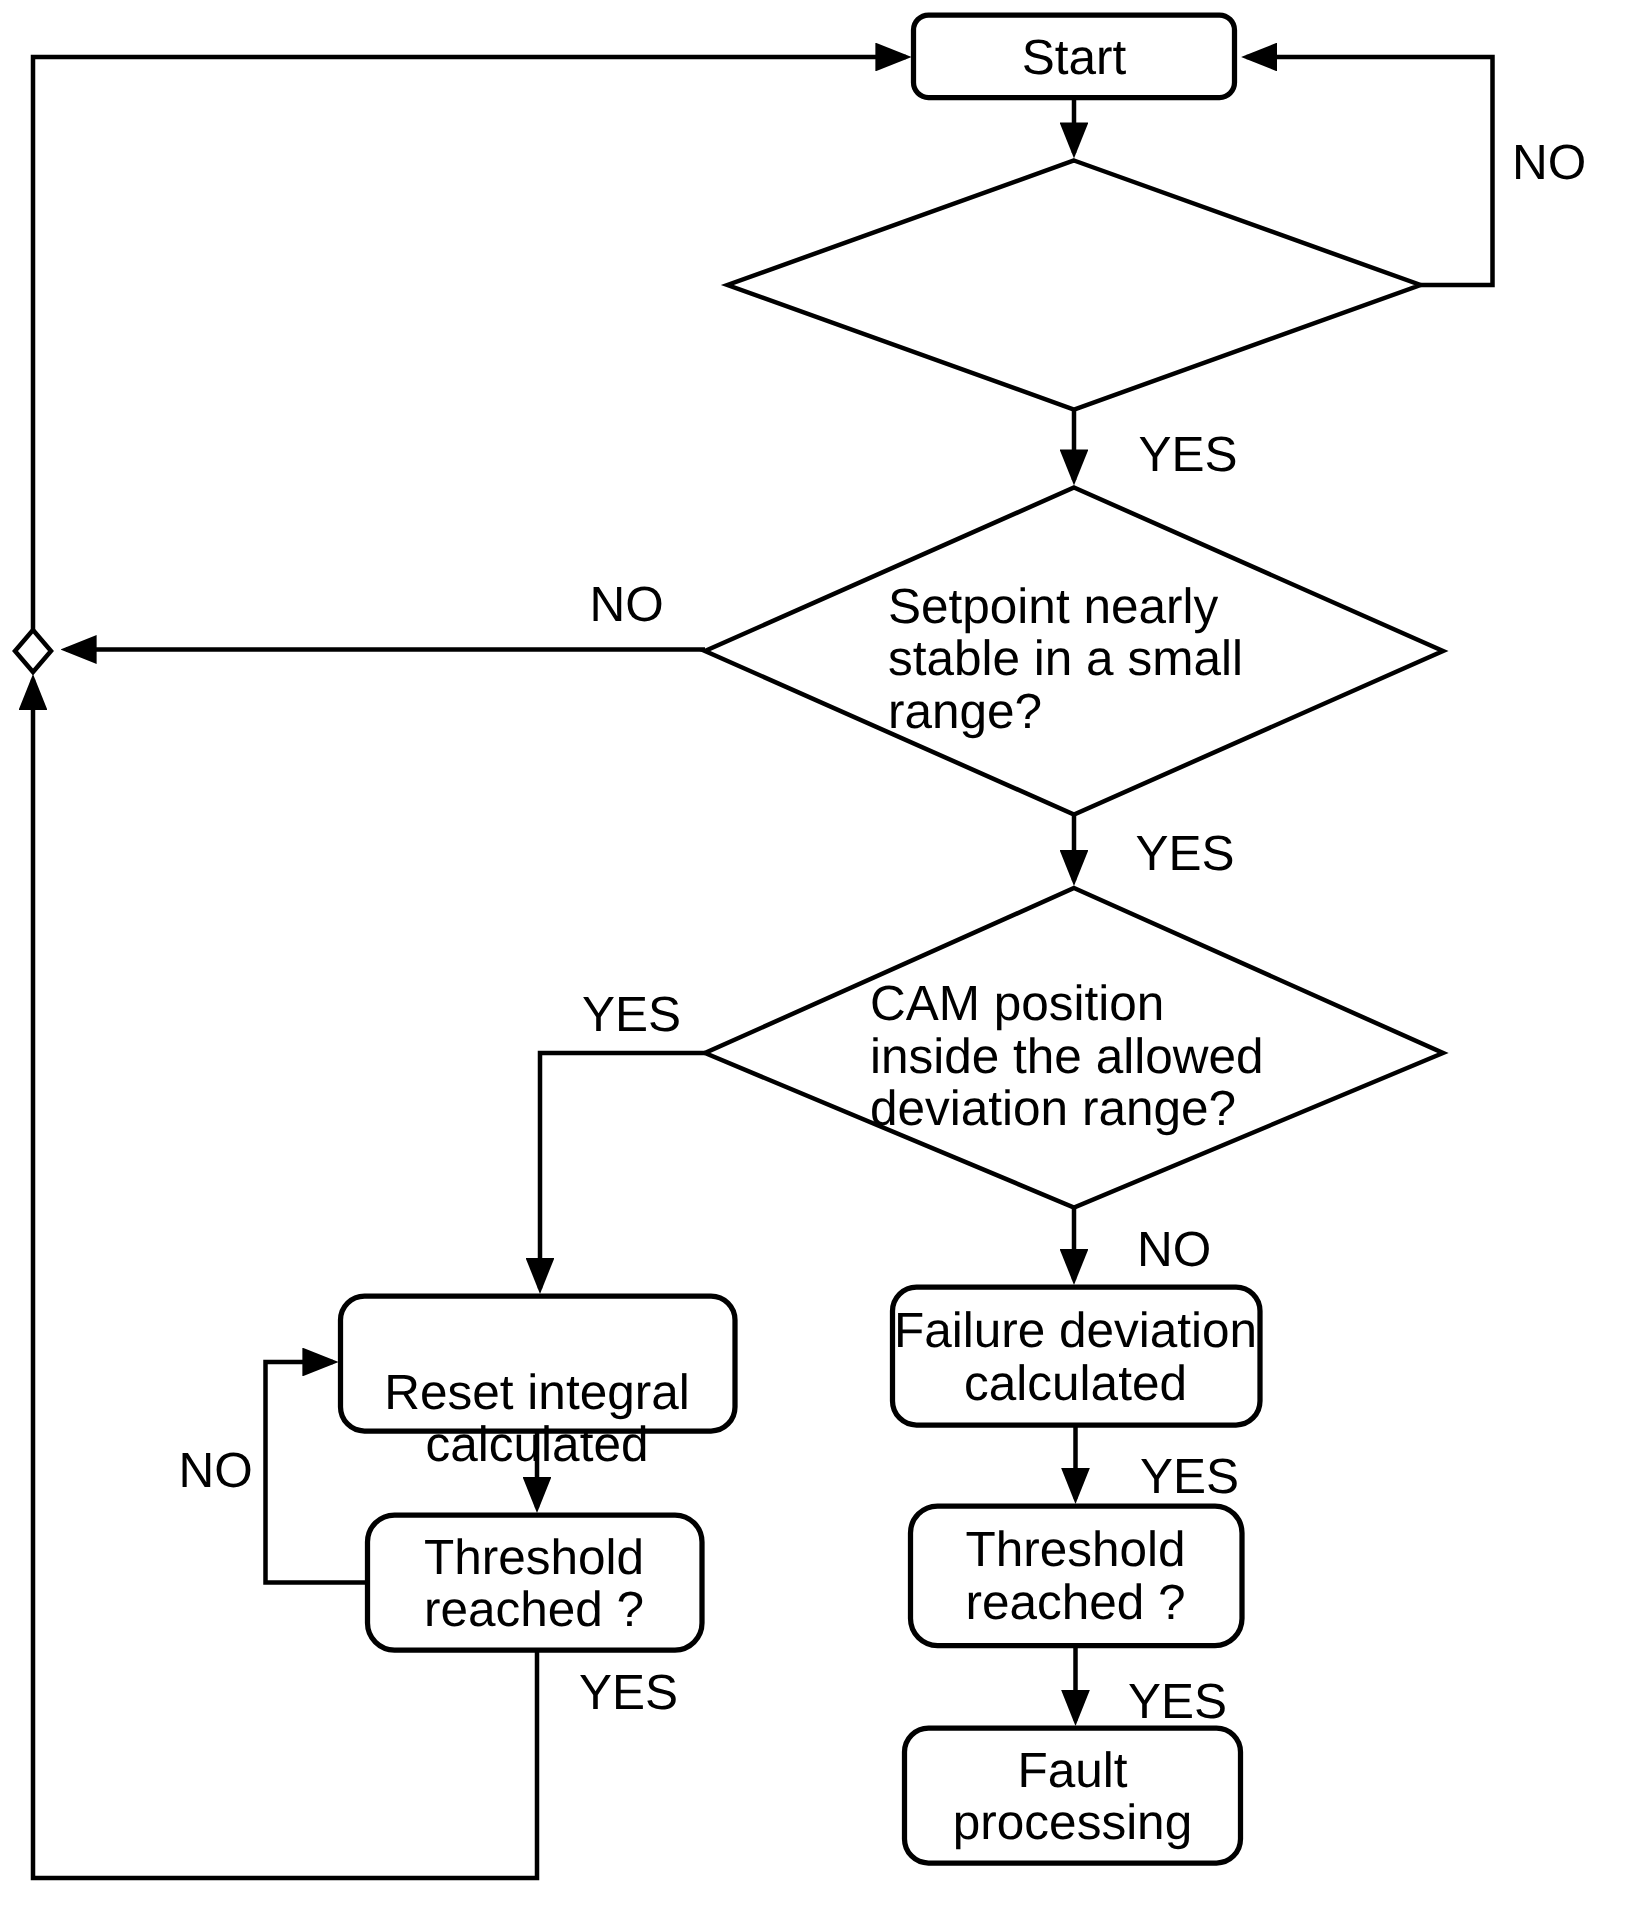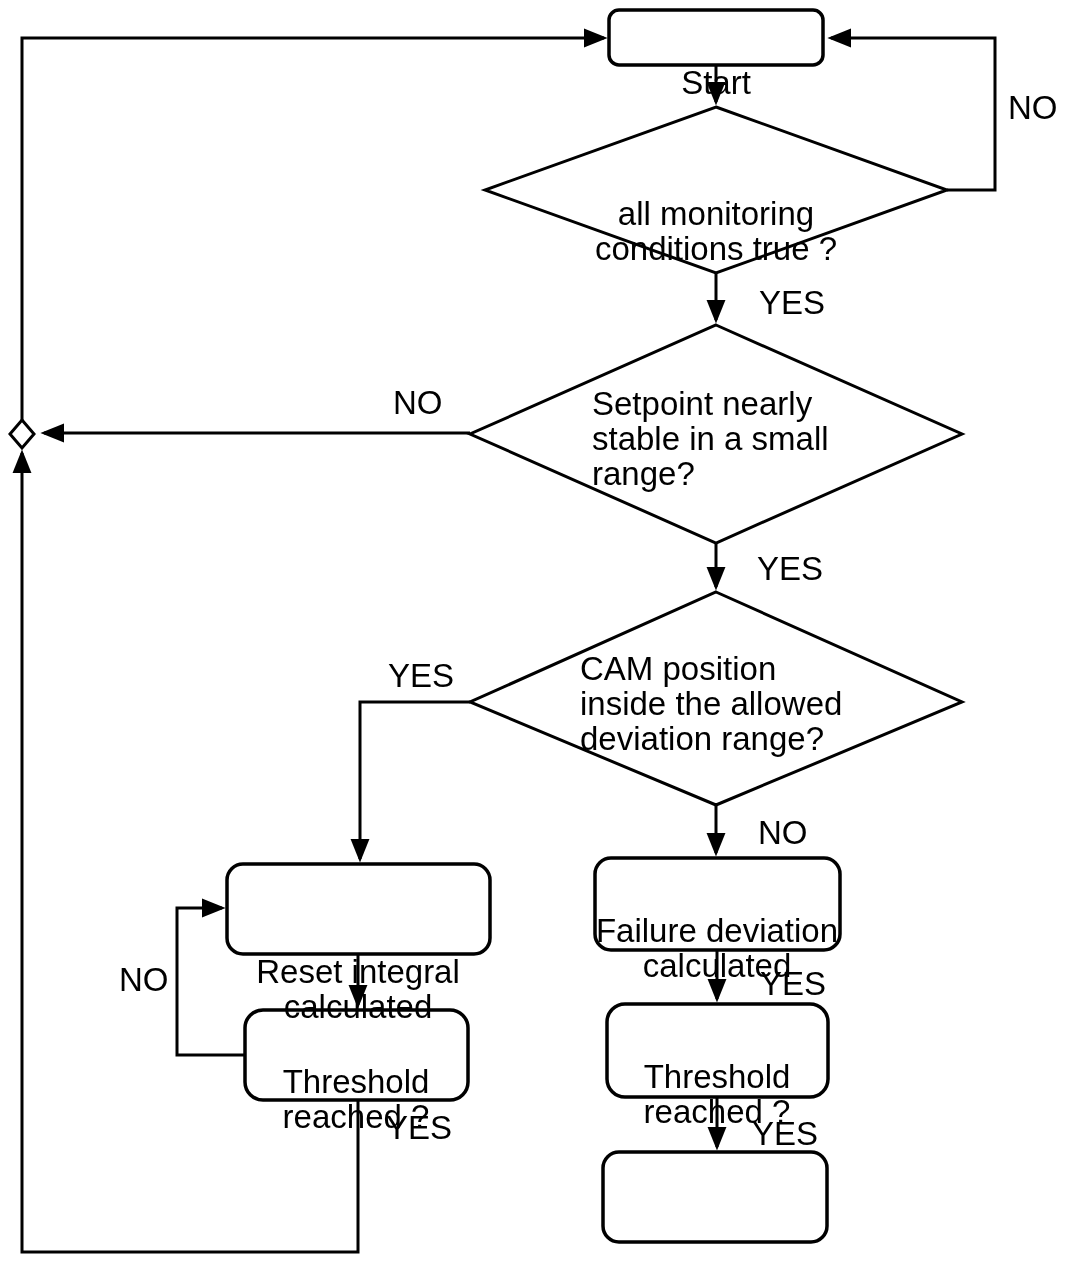--- a/index.html
+++ b/index.html
@@ -15,21 +15,21 @@
   .edge { fill:none; stroke:#000; stroke-width:3; }
   .node-shape { fill:#fff; stroke:#000; stroke-width:3.5; }
   .diamond-shape { fill:#fff; stroke:#000; stroke-width:3; }
   .lbl {
     position:absolute;
     font-size:33px;
     line-height:35px;
     white-space:pre-line;
     color:#000;
   }
-  .ctr { transform:translate(-50%,-50%); text-align:center;margin-top:44px; }
+  .ctr { transform:translate(-50%,-50%); text-align:center; }
   .left-align { text-align:left; }
 </style>
 </head>
 <body>
 
 <div class="canvas">
 
   <svg width="1088" height="1276" viewBox="0 0 1088 1276">
     <defs>
       <marker id="arrow" viewBox="0 0 10 8" refX="8.5" refY="4" markerWidth="8" markerHeight="6.4" orient="auto" markerUnits="strokeWidth">
@@ -57,36 +57,36 @@
     <polygon class="diamond-shape" points="716,592 962,702 716,805 470,702"></polygon>
     <rect class="node-shape" x="227" y="864" width="263" height="90" rx="16"></rect>
     <rect class="node-shape" x="245" y="1010" width="223" height="90" rx="18"></rect>
     <rect class="node-shape" x="595" y="858" width="245" height="92" rx="16"></rect>
     <rect class="node-shape" x="607" y="1004" width="221" height="93" rx="18"></rect>
     <rect class="node-shape" x="603" y="1152" width="224" height="90" rx="16"></rect>
     <polygon class="diamond-shape" points="22,420 34,434 22,448 10,434"></polygon>
   </svg>
 
   <div class="lbl ctr" style="left:716px; top:38px;">Start</div>
-  <div class="lbl ctr" style="left:716px; top:187px;">all monitoring
-conditions true ?</div>
   <div class="lbl left-align" style="left:580px; top:651px;">CAM position
 inside the allowed
 deviation range?</div>
   <div class="lbl left-align" style="left:592px; top:386px;">Setpoint nearly
 stable in a small
 range?</div>
   <div class="lbl ctr" style="left:358px; top:945px;">Reset integral
 calculated</div>
   <div class="lbl ctr" style="left:356px; top:1055px;">Threshold
 reached ?</div>
   <div class="lbl ctr" style="left:717px; top:904px;">Failure deviation
 calculated</div>
   <div class="lbl ctr" style="left:717px; top:1050px;">Threshold
 reached ?</div>
+  <div class="lbl ctr" style="left:715px; top:1197px;">Fault
+processing</div>
 
   <div class="lbl" style="left:1008px; top:90px;">NO</div>
   <div class="lbl" style="left:759px; top:285px;">YES</div>
   <div class="lbl" style="left:393px; top:385px;">NO</div>
   <div class="lbl" style="left:757px; top:551px;">YES</div>
   <div class="lbl" style="left:388px; top:658px;">YES</div>
   <div class="lbl" style="left:758px; top:815px;">NO</div>
   <div class="lbl" style="left:119px; top:962px;">NO</div>
   <div class="lbl" style="left:386px; top:1110px;">YES</div>
   <div class="lbl" style="left:760px; top:966px;">YES</div>

